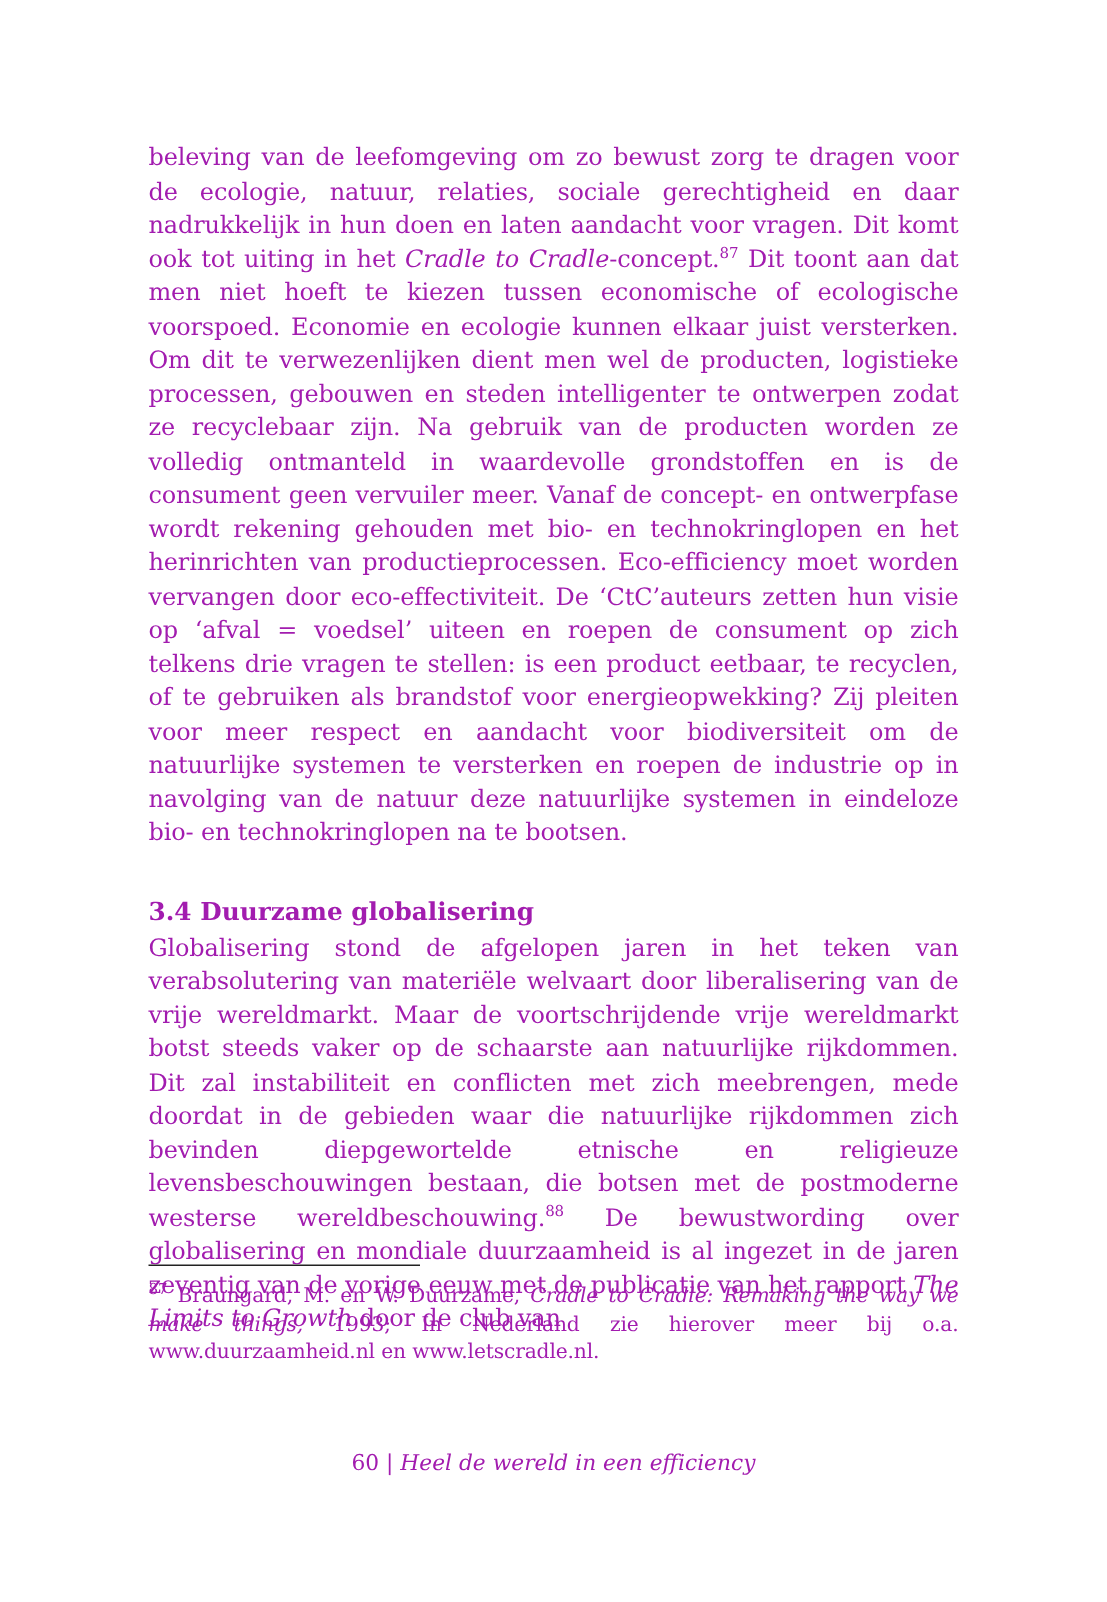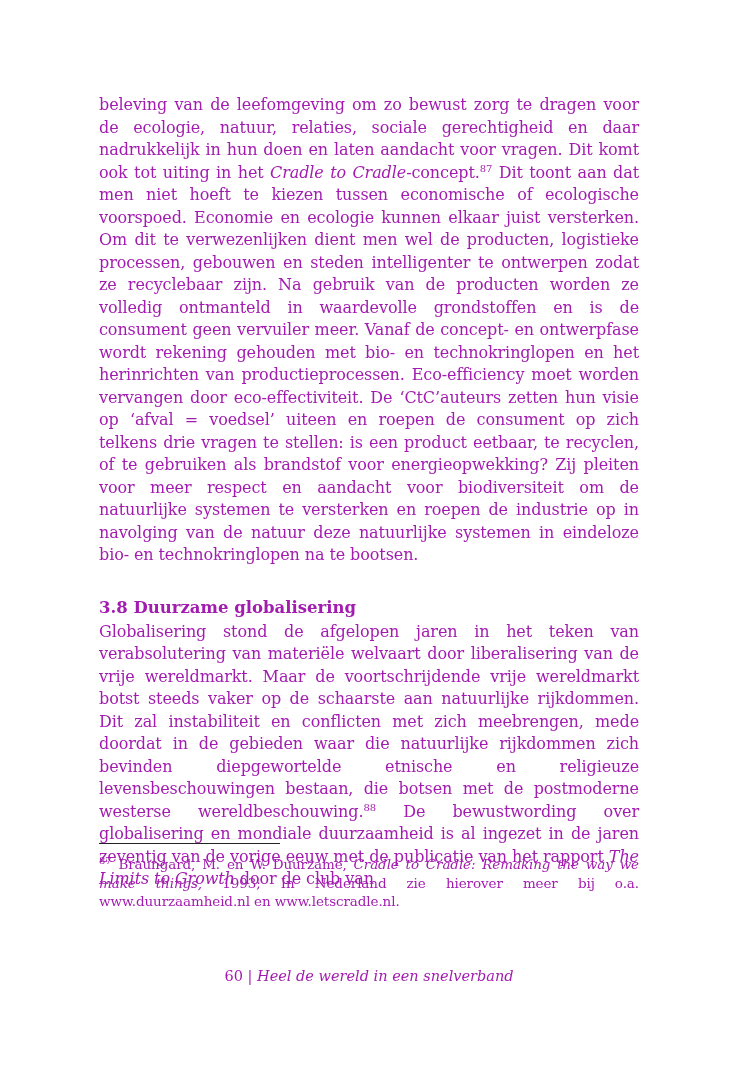--- a/index.html
+++ b/index.html
@@ -74,26 +74,26 @@
 </style>
 </head>
 <body>
 
 <div class="page">
 
   <div class="content">
 
     <p class="body-text"><span>beleving van de leefomgeving om zo bewust zorg te dragen voor de ecologie, natuur, relaties, sociale gerechtigheid en daar nadrukkelijk in hun doen en laten aandacht voor vragen. Dit komt ook tot uiting in het </span><span class="it">Cradle to Cradle</span><span>-concept.</span><sup>87</sup><span> Dit toont aan dat men niet hoeft te kiezen tussen economische of ecologische voorspoed. Economie en ecologie kunnen elkaar juist versterken. Om dit te verwezenlijken dient men wel de producten, logistieke processen, gebouwen en steden intelligenter te ontwerpen zodat ze recyclebaar zijn. Na gebruik van de producten worden ze volledig ontmanteld in waardevolle grondstoffen en is de consument geen vervuiler meer. Vanaf de concept- en ontwerpfase wordt rekening gehouden met bio- en technokringlopen en het herinrichten van productieprocessen. Eco-efficiency moet worden vervangen door eco-effectiviteit. De ‘CtC’auteurs zetten hun visie op ‘afval = voedsel’ uiteen en roepen de consument op zich telkens drie vragen te stellen: is een product eetbaar, te recyclen, of te gebruiken als brandstof voor energieopwekking?  Zij pleiten voor meer respect en aandacht voor biodiversiteit om de natuurlijke systemen te versterken en roepen de industrie op in navolging van de natuur deze natuurlijke systemen in eindeloze bio- en technokringlopen na te bootsen.</span></p>
 
-    <h2 class="section-heading">3.8 Duurzame globalisering</h2>
+    <h2 class="section-heading">3.4 Duurzame globalisering</h2>
 
     <p class="body-text"><span>Globalisering stond de afgelopen jaren in het teken van verabsolutering van materiële welvaart door liberalisering van de vrije wereldmarkt. Maar de voortschrijdende vrije wereldmarkt botst steeds vaker op de schaarste aan natuurlijke rijkdommen. Dit zal instabiliteit en conflicten met zich meebrengen, mede doordat in de gebieden waar die natuurlijke rijkdommen zich bevinden diepgewortelde etnische en religieuze levensbeschouwingen bestaan, die botsen met de postmoderne westerse wereldbeschouwing.</span><sup>88</sup><span> De bewustwording over globalisering en mondiale duurzaamheid is al ingezet in de jaren zeventig van de vorige eeuw met de publicatie van het rapport </span><span class="it">The Limits to Growth</span><span> door de club van</span></p>
 
   </div>
 
   <div class="footnote-block">
     <hr class="footnote-sep">
     <p class="footnote"><sup>87</sup><span> Braungard, M. en W. Duurzame, </span><span class="it">Cradle to Cradle: Remaking the way we make things,</span><span> 1993; In Nederland zie hierover meer bij o.a. www.duurzaamheid.nl en www.letscradle.nl.</span></p>
   </div>
 
-  <div class="page-footer"><span>60 | </span><span class="it">Heel de wereld in een snelverband</span></div>
+  <div class="page-footer"><span>60 | </span><span class="it">Heel de wereld in een efficiency</span></div>
 
 </div>
 
 </body></html>

